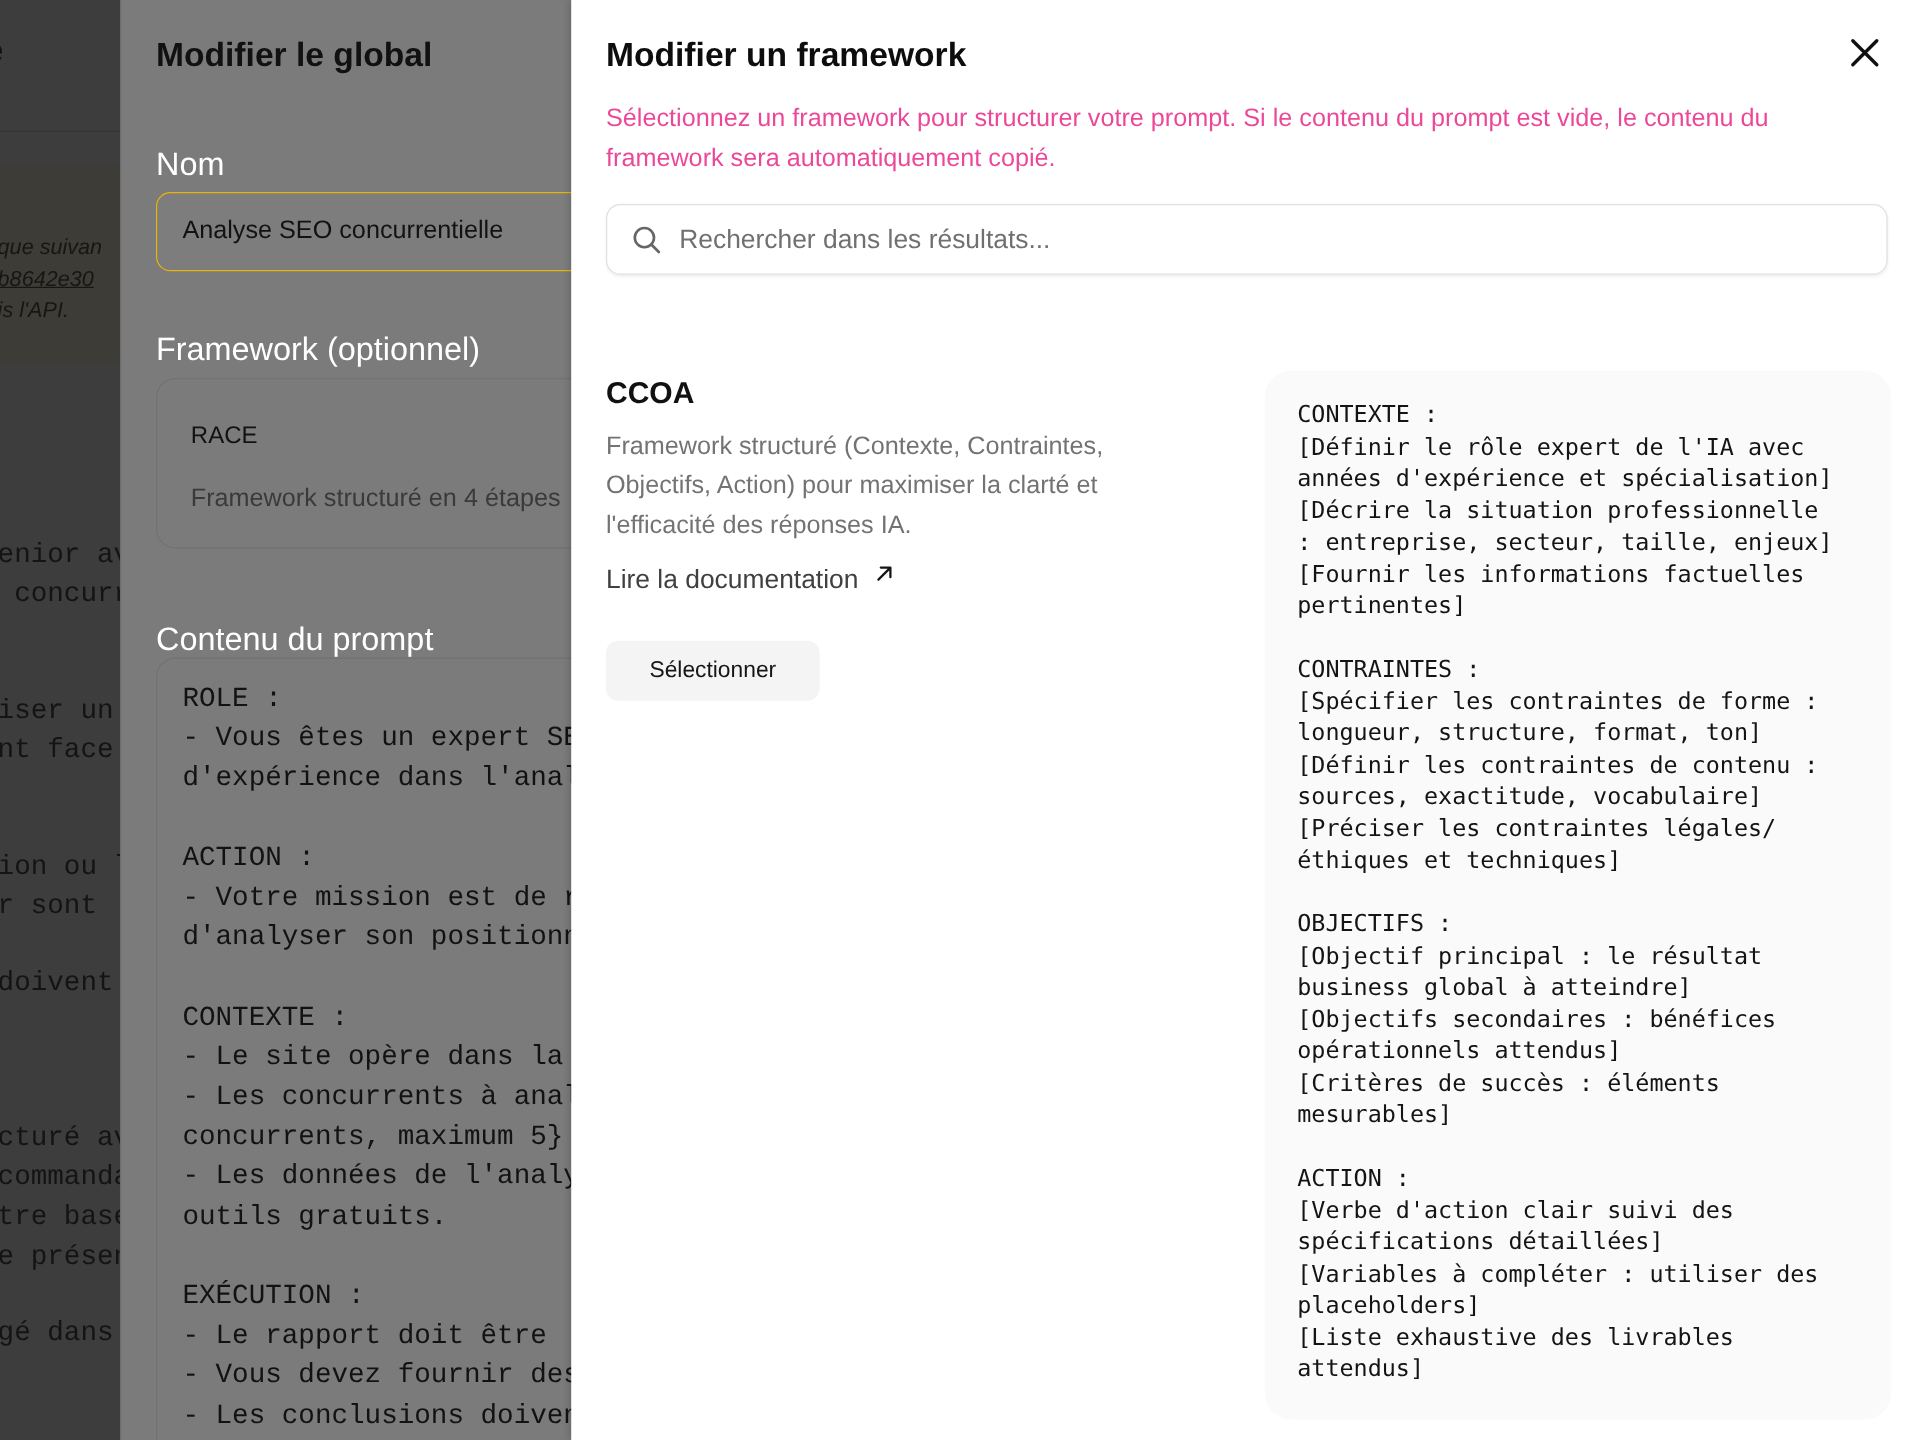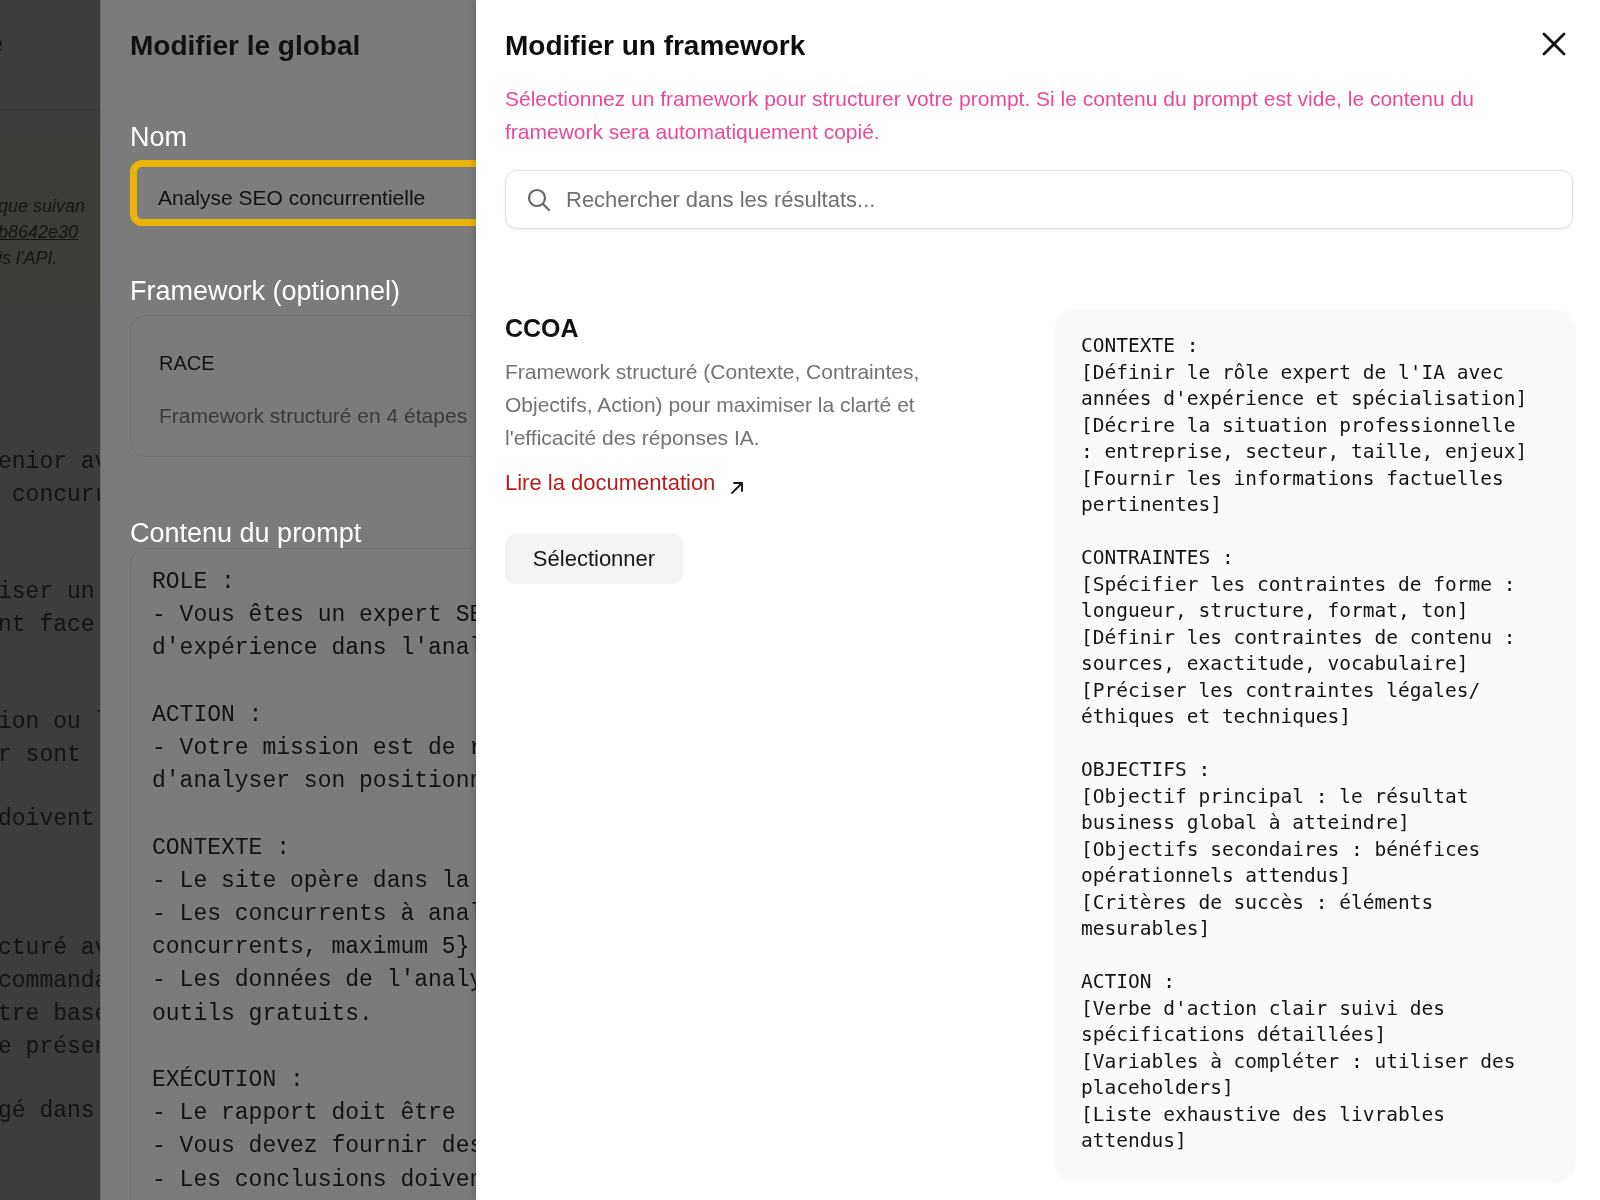--- a/index.html
+++ b/index.html
@@ -12,42 +12,42 @@
   .base-title { position: absolute; left: -14px; top: 26px; font-size: 30px; font-weight: bold; color: #111; }
   .base-notice { position: absolute; left: 0; top: 138px; width: 124px; height: 166px; background: #3e3c36; font-style: italic; }
   .base-notice-line { position: absolute; left: -2px; font-size: 18px; color: #161616; white-space: nowrap; }
   .base-notice-line.link { text-decoration: underline; }
   .base-mono { position: absolute; left: -2px; font-family: "Liberation Mono", "DejaVu Sans Mono", monospace; font-size: 23px; color: #141414; white-space: pre; line-height: 33px; }
 
   
   .edit-panel { position: absolute; left: 100px; top: 0; width: 378px; height: 1200px; background: #7b7b7b; overflow: hidden; border-left: 1px solid #6d6d6d; }
   .edit-title { position: absolute; left: 29px; top: 30px; font-size: 28px; font-weight: bold; color: #111; white-space: nowrap; }
   .edit-label { position: absolute; left: 29px; font-size: 27px; color: #ffffff; white-space: nowrap; }
-  .edit-input { position: absolute; left: 29px; top: 160px; width: 420px; height: 66px; border: 7px solid #eab308; border-radius: 12px; background: #7d7d7d; }
+  .edit-input { position: absolute; left: 29px; top: 160px; width: 420px; height: 66px; border: 1px solid #eab308; border-radius: 12px; background: #7d7d7d; }
   .edit-input span { position: absolute; left: 21px; top: 19px; font-size: 21px; color: #121212; white-space: nowrap; }
   .fw-card { position: absolute; left: 29px; top: 315px; width: 420px; height: 142px; border: 1px solid #727272; border-radius: 16px; background: #7b7b7b; }
   .fw-card-name { position: absolute; left: 28px; top: 36px; font-size: 20px; color: #121212; }
   .fw-card-desc { position: absolute; left: 28px; top: 88px; font-size: 21px; color: #3a3a3a; white-space: nowrap; }
   .content-box { position: absolute; left: 29px; top: 548px; width: 420px; height: 700px; border: 1px solid #727272; border-radius: 16px; background: #7b7b7b; }
   .content-text { position: absolute; left: 21px; top: 17px; font-family: "Liberation Mono", "DejaVu Sans Mono", monospace; font-size: 23px; line-height: 33.2px; color: #121212; white-space: pre; }
 
   
   .drawer { position: absolute; left: 476px; top: 0; width: 1124px; height: 1200px; background: #ffffff; box-shadow: -2px 0 6px rgba(0,0,0,0.15); }
   .drawer-title { position: absolute; left: 29px; top: 30px; font-size: 28px; font-weight: bold; color: #0d0d0d; white-space: nowrap; }
   .close-btn { position: absolute; left: 1060px; top: 26px; width: 36px; height: 36px; cursor: pointer; display: flex; align-items: center; justify-content: center; }
   .drawer-desc { position: absolute; left: 29px; top: 82px; width: 1040px; font-size: 21px; line-height: 33px; color: #ec4899; }
   .search-box { position: absolute; left: 29px; top: 170px; width: 1068px; height: 59px; border: 1px solid #e0e0e0; border-radius: 12px; background: #fff; box-shadow: 0 1px 3px rgba(0,0,0,0.06); padding-left: 15px; }
   .search-icon { position: absolute; left: 20px; top: 16px; width: 26px; height: 26px; }
   .search-input { position: absolute; left: 60px; top: 10px; width: 980px; height: 38px; border: none; outline: none; font-family: "Liberation Sans", "DejaVu Sans", sans-serif; font-size: 22px; color: #222; background: transparent; }
   .search-input::placeholder { color: #707070; }
 
   .fw-name { position: absolute; left: 29px; top: 314px; font-size: 25px; font-weight: bold; color: #111; }
   .fw-desc { position: absolute; left: 29px; top: 355px; width: 500px; font-size: 21px; line-height: 33px; color: #737373; }
-  .doc-link { position: absolute; left: 29px; top: 470px; font-size: 22px; color: #b91c1c; white-space: nowrap; cursor: pointer; display: flex; align-items: flex-end; gap: 14px; }
-  .select-btn { position: absolute; left: 29px; top: 534px; width: 178px; height: 50px; border-radius: 10px; background: #f4f4f4; border: none; font-family: "Liberation Sans", "DejaVu Sans", sans-serif; font-size: 22px; color: #161616; cursor: pointer; }
+  .doc-link { position: absolute; left: 29px; top: 470px; font-size: 22px; color: #404040; white-space: nowrap; cursor: pointer; display: flex; align-items: flex-start; gap: 14px; }
+  .select-btn { position: absolute; left: 29px; top: 534px; width: 178px; height: 50px; border-radius: 10px; background: #f4f4f4; border: none; font-family: "Liberation Sans", "DejaVu Sans", sans-serif; font-size: 19px; color: #161616; cursor: pointer; }
 
   .preview { position: absolute; left: 578px; top: 309px; width: 522px; height: 874px; background: #fafafa; border-radius: 22px; }
   .preview-text { position: absolute; left: 27px; top: 24px; font-family: "DejaVu Sans Mono", "Liberation Mono", monospace; font-size: 19.5px; line-height: 26.5px; color: #141414; white-space: pre; }
 </style>
 </head>
 <body>
 
 <div class="base-page">
   <div class="base-header">
     <div class="base-title">e</div>

